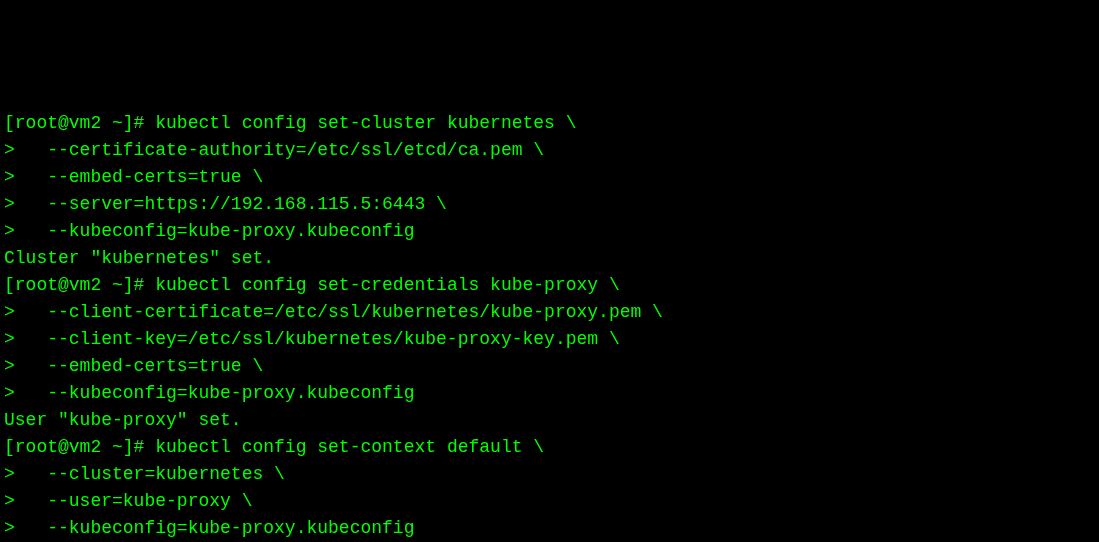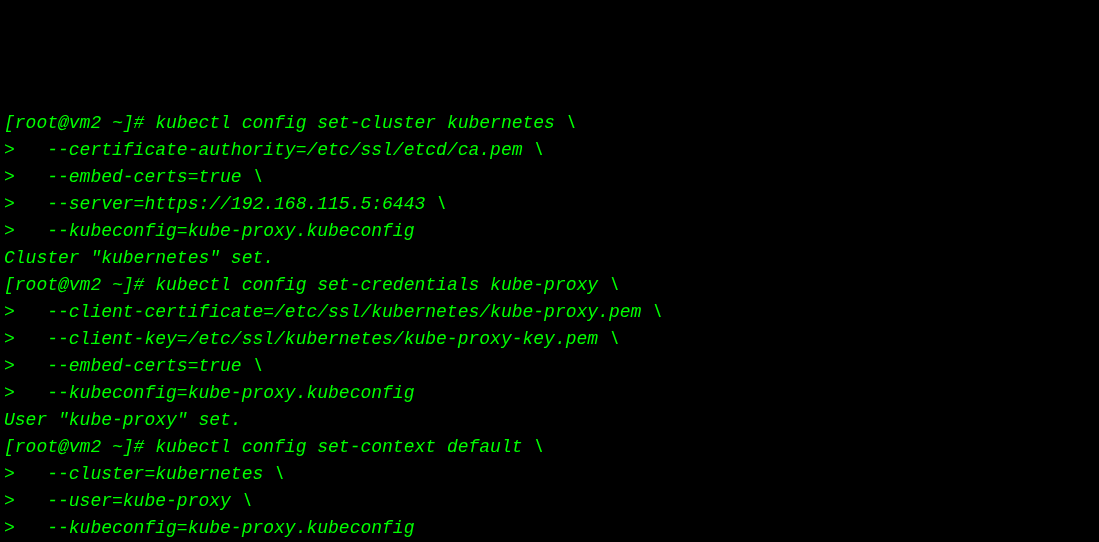--- a/index.html
+++ b/index.html
@@ -1,19 +1,18 @@
 <!DOCTYPE html>
 <html><head>
   <meta charset="utf-8">
   <style>
     * {
       margin: 0;
       padding: 0;
       box-sizing: border-box;
-      font-style: italic;
     }
     body {
       background-color: #000000;
       font-family: 'Courier New', monospace;
       font-size: 18px;
       line-height: 1.5;
       padding: 2px 4px;
       color: #00ff00;
       width: 1099px;
       height: 542px;

